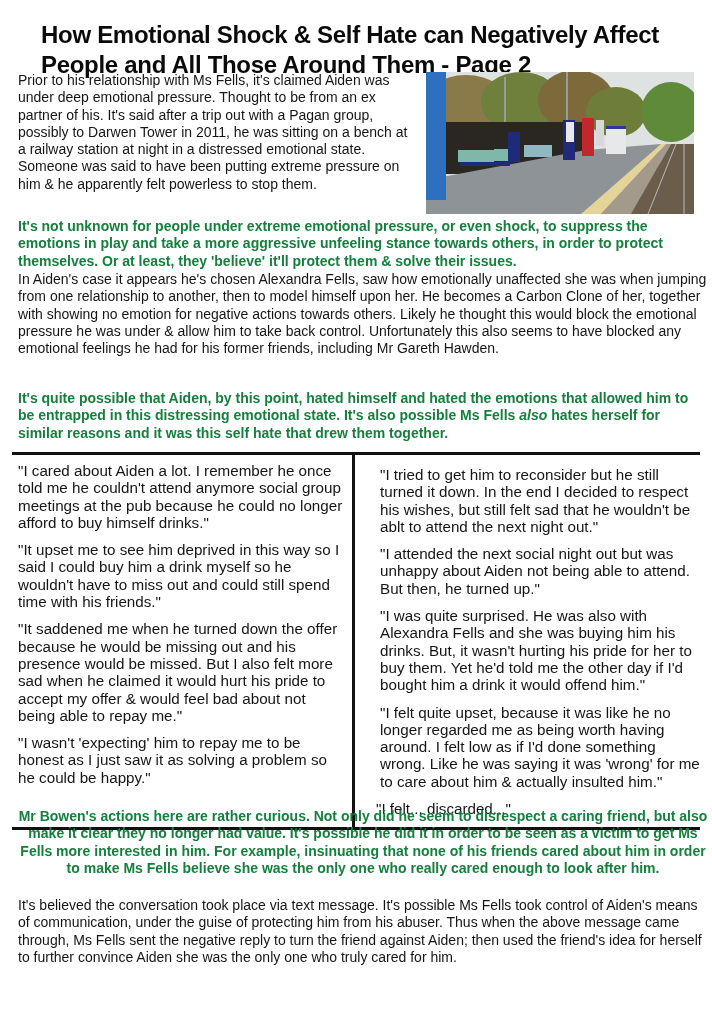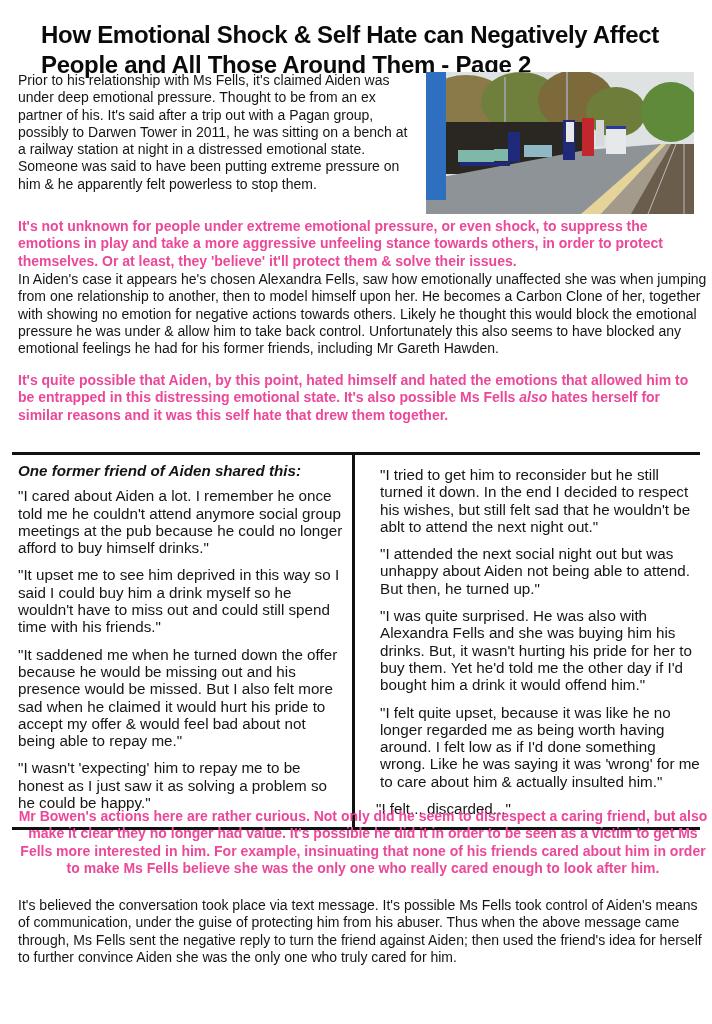--- a/index.html
+++ b/index.html
@@ -8,29 +8,29 @@
     font-family: "Liberation Sans", sans-serif; color: #151515;
   }
   .title {
     position: absolute; left: 25px; top: 4px; width: 680px;
     font-size: 24px; font-weight: bold; line-height: 30px; letter-spacing: -0.3px;
     color: #0a0a0a; margin: 16px;
   }
   .p {
     position: absolute; margin: 0; font-size: 14px; line-height: 17.3px;
   }
-  .bold { font-weight: bold; color: #ec4899; }
+  .bold { font-weight: bold; color: #15803d; }
   .intro { left: 18px; top: 72px; width: 400px; }
   .photo {
     position: absolute; left: 426px; top: 72px; width: 268px; height: 142px;
     overflow: hidden; background: #cfd3d6;
   }
   .p2 { left: 18px; top: 218px; width: 690px; }
   .p3 { left: 18px; top: 271px; width: 690px; }
-  .p4 { left: 18px; top: 372px; width: 690px; }
+  .p4 { left: 18px; top: 390px; width: 690px; }
   .rule-top { position: absolute; left: 12px; top: 452px; width: 688px; height: 3px; background: #111; }
   .rule-bot { position: absolute; left: 12px; top: 827px; width: 688px; height: 3px; background: #111; }
   .rule-mid { position: absolute; left: 352px; top: 455px; width: 3px; height: 372px; background: #111; }
   .col { position: absolute; width: 325px; }
   .col-left { left: 18px; top: 462px; }
   .col-right { left: 380px; top: 466px; }
   .col .q { margin: 0 0 10px 0; font-size: 15.2px; line-height: 17.3px; }
   .col .head { font-weight: bold; font-style: italic; margin-bottom: 8px; }
   .p5 { left: 18px; top: 808px; width: 690px; text-align: center; }
   .p6 { left: 18px; top: 897px; width: 690px; }
@@ -90,21 +90,20 @@
 
 <p class="p p3">In Aiden's case it appears he's chosen Alexandra Fells, saw how emotionally unaffected she was when jumping from one relationship to another, then to model himself upon her.  He becomes a Carbon Clone of her, together with showing no emotion for negative actions towards others.  Likely he thought this would block the emotional pressure he was under &amp; allow him to take back control. Unfortunately this also seems to have blocked any emotional feelings he had for his former friends, including Mr Gareth Hawden.</p>
 
 <p class="p bold p4"><span>It's quite possible that Aiden, by this point, hated himself and hated the emotions that allowed him to be entrapped in this distressing emotional state.  It's also possible Ms Fells </span><em>also</em><span> hates herself for similar reasons and it was this self hate that drew them together.</span></p>
 
 <div class="rule-top"></div>
 <div class="rule-mid"></div>
 <div class="rule-bot"></div>
 
 <div class="col col-left">
-  <p class="q head">One former friend of Aiden shared this:</p>
   <p class="q">"I cared about Aiden a lot.  I remember he once told me he couldn't attend anymore social group meetings at the pub because he could no longer afford to buy himself drinks."</p>
   <p class="q">"It upset me to see him deprived in this way so I said I could buy him a drink myself so he wouldn't have to miss out and could still spend time with his friends."</p>
   <p class="q">"It saddened me when he turned down the offer because he would be missing out and his presence would be missed.  But I also felt more sad when he claimed it would hurt his pride to accept my offer &amp; would feel bad about not being able to repay me."</p>
   <p class="q">"I wasn't 'expecting' him to repay me to be honest as I just saw it as solving a problem so he could be happy."</p>
 </div>
 
 <div class="col col-right">
   <p class="q">"I tried to get him to reconsider but he still turned it down.  In the end I decided to respect his wishes, but still felt sad that he wouldn't be ablt to attend the next night out."</p>
   <p class="q">"I attended the next social night out but was unhappy about Aiden not being able to attend.  But then, he turned up."</p>
   <p class="q">"I was quite surprised.  He was also with Alexandra Fells and she was buying him his drinks.  But, it wasn't hurting his pride for her to buy them.  Yet he'd told me the other day if I'd bought him a drink it would offend him."</p>

